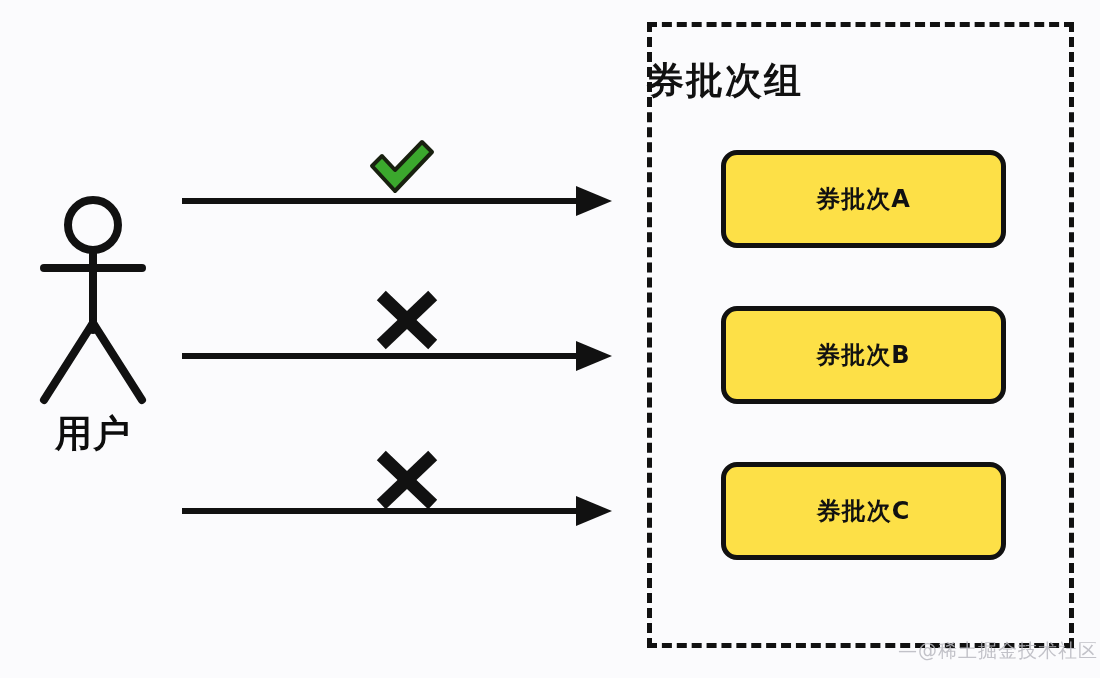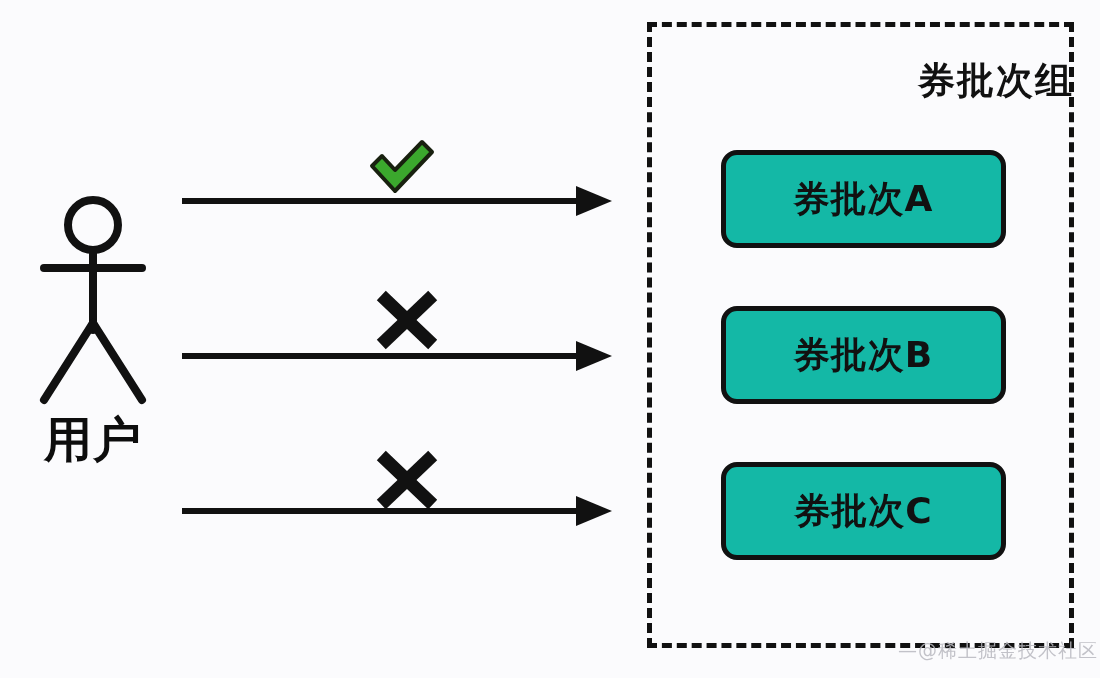--- a/index.html
+++ b/index.html
@@ -23,21 +23,21 @@
     top: 195px;
     width: 150px;
     height: 215px;
   }
   #actor-label {
     position: absolute;
     left: 18px;
     top: 415px;
     width: 150px;
     text-align: center;
-    font-size: 48px;
+    font-size: 37px;
     font-weight: 700;
     color: #0d0d0d;
     letter-spacing: 1px;
     line-height: 1;
   }
 
   
   .arrow {
     position: absolute;
     left: 180px;
@@ -66,42 +66,42 @@
     width: 427px;
     height: 626px;
     border: 5px dashed #111111;
     box-sizing: border-box;
   }
   #group-title {
     position: absolute;
     left: 647px;
     top: 62px;
     width: 427px;
-    text-align: right;
+    text-align: left;
     font-size: 37px;
     font-weight: 700;
     color: #111111;
     letter-spacing: 2px;
     line-height: 1;
   }
 
   
   .batch-box {
     position: absolute;
     left: 721px;
     width: 285px;
     height: 98px;
     border: 5px solid #111111;
     border-radius: 16px;
-    background: #14b8a6;
+    background: #fde047;
     box-sizing: border-box;
     display: flex;
     align-items: center;
     justify-content: center;
-    font-size: 36px;
+    font-size: 24px;
     font-weight: 700;
     color: #111111;
     letter-spacing: 1px;
   }
   .batch-1 { top: 150px; }
   .batch-2 { top: 306px; }
   .batch-3 { top: 462px; }
 
   
   #watermark {

